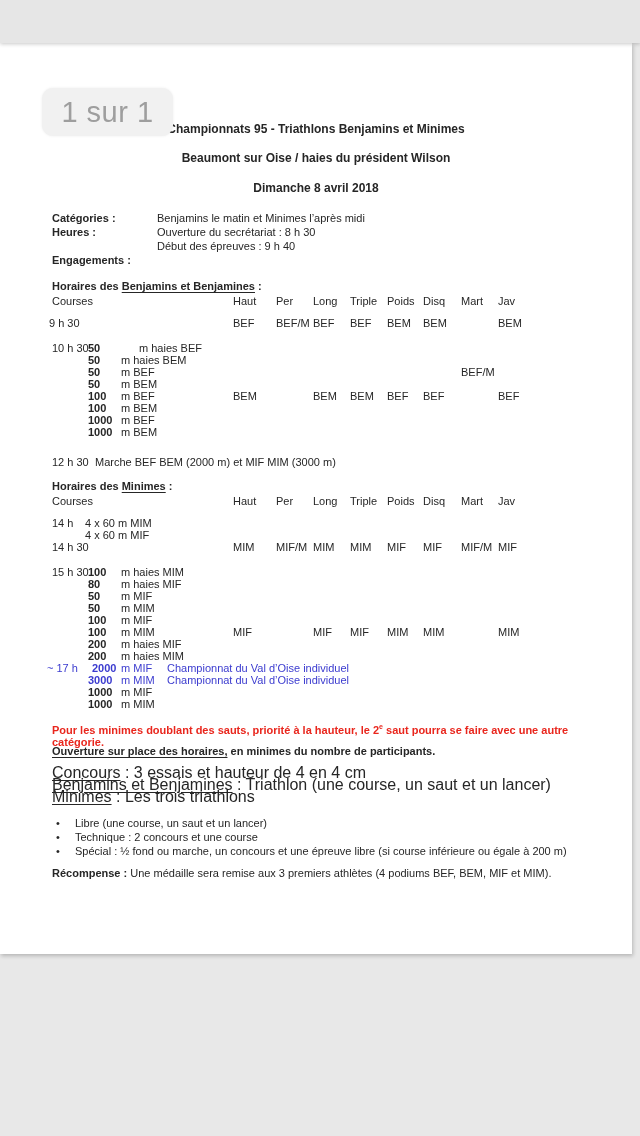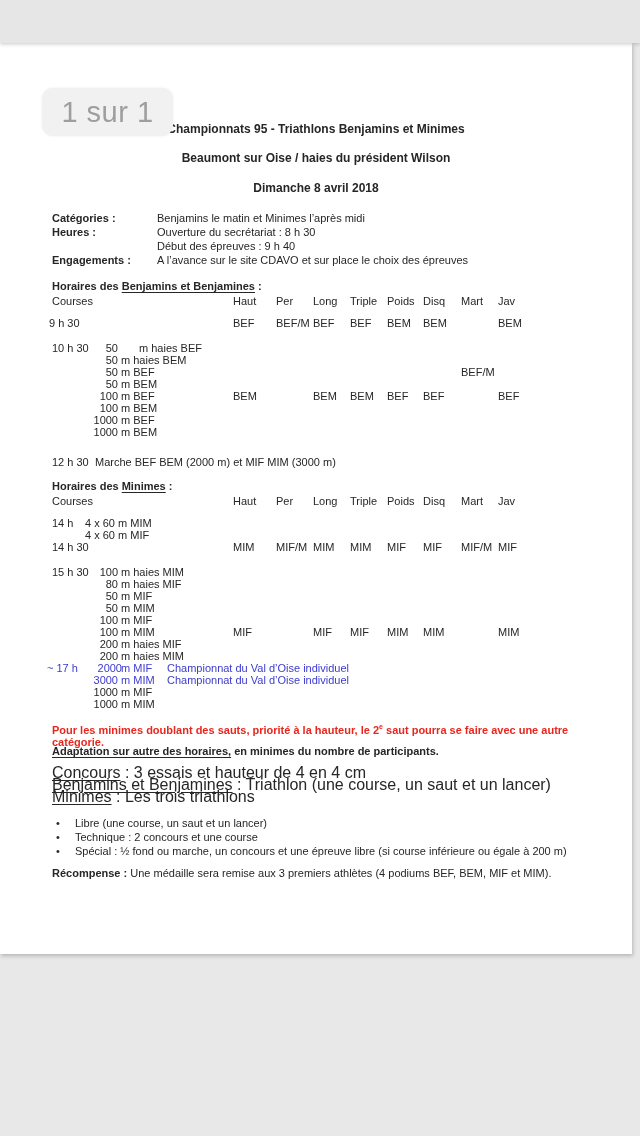--- a/index.html
+++ b/index.html
@@ -40,21 +40,21 @@
   
   .sched{position:absolute;left:0;width:632px;font-size:11px;}
   .sec-ben{top:237px}
   .sec-min{top:437px}
   .sec-heading{height:15px;line-height:12px;font-weight:bold;padding-left:52px;}
   .u{text-decoration:underline;text-underline-offset:1.5px;}
   .srow{position:relative;height:12px;line-height:12px;white-space:nowrap;}
   .srow span{position:absolute;top:0;}
   .cols-row{margin-bottom:10px;}
   .sgroup.gap{margin-top:13px;}
-  .num{width:30px;text-align:right;}
+  .num{width:30px;text-align:left;font-weight:bold;}
   .blue{color:#3b3bcf;}
 
   .midday{position:absolute;left:0;top:413px;width:632px;height:12px;
     line-height:12px;font-size:11px;}
   .midday .mtime{position:absolute;left:52px;}
   .midday .mtext{position:absolute;left:95px;}
 
   .warning{position:absolute;left:52px;top:678px;width:560px;
     font-size:11px;line-height:12px;font-weight:bold;color:#e9261d;}
   .warning sup{font-size:7px;}
@@ -94,21 +94,20 @@
     <div class="irow">
       <span class="ilabel">Heures :</span>
       <span class="ivalue">Ouverture du secrétariat : 8 h 30</span>
     </div>
     <div class="irow">
       <span class="ilabel"></span>
       <span class="ivalue">Début des épreuves : 9 h 40</span>
     </div>
     <div class="irow">
       <span class="ilabel">Engagements :</span>
-      <span class="ivalue">A l’avance sur le site CDAVO et sur place le choix des épreuves</span>
     </div>
   </div>
 
   <div class="sched sec-ben">
     <div class="sec-heading"><span>Horaires des </span><span class="u">Benjamins et Benjamines</span><span> :</span></div>
     <div class="sched-body">
         <div class="srow cols-row">
           <span style="left: 52px;">Courses</span>
           <span style="left: 233px;">Haut</span>
           <span style="left: 276px;">Per</span>
@@ -273,21 +272,21 @@
           <div class="srow">
             <span class="num" style="left: 88px;">1000</span>
             <span style="left: 121px;">m MIM</span>
           </div>
         </div>
       </div>
   </div>
 
   <div class="warning"><span>Pour les minimes doublant des sauts, priorité à la hauteur, le 2</span><sup>e</sup><span> saut pourra se faire avec une autre catégorie.</span></div>
 
-  <div class="adaptation"><span class="u">Adaptation sur autre des horaires,</span><span> en minimes du nombre de participants.</span></div>
+  <div class="adaptation"><span class="u">Ouverture sur place des horaires,</span><span> en minimes du nombre de participants.</span></div>
 
   <div class="rules">
     <div class="rrow"><span class="u">Concours</span><span> : 3 essais et hauteur de 4 en 4 cm</span></div>
     <div class="rrow"><span class="u">Benjamins et Benjamines</span><span> : Triathlon (une course, un saut et un lancer)</span></div>
     <div class="rrow"><span class="u">Minimes</span><span> : Les trois triathlons</span></div>
   </div>
 
   <div class="bullets">
     <div class="brow">
         <span class="bdot">•</span>

